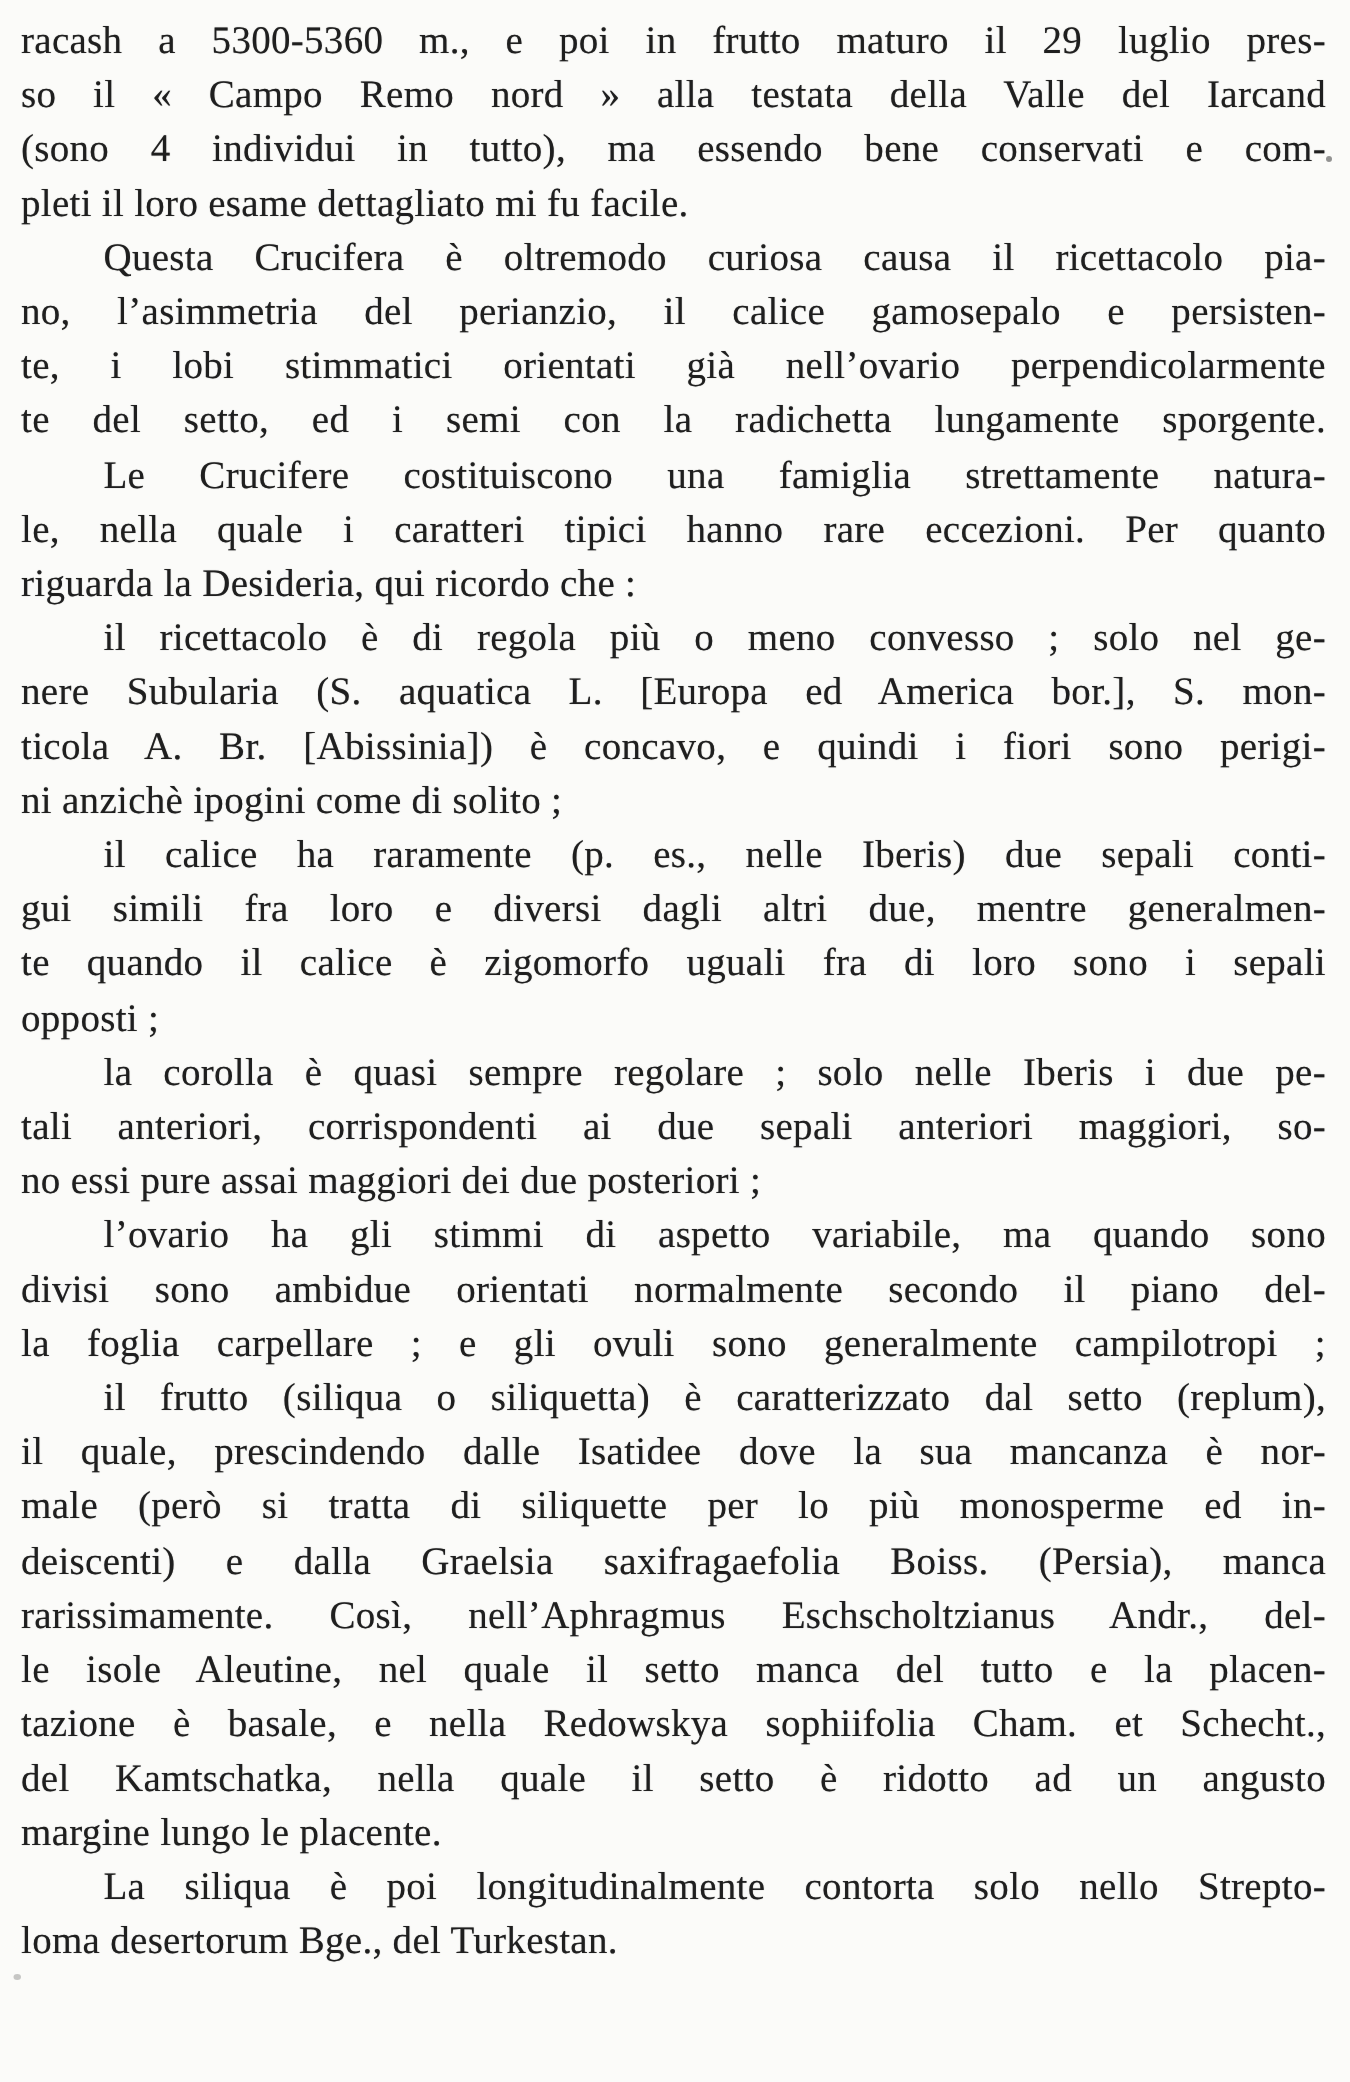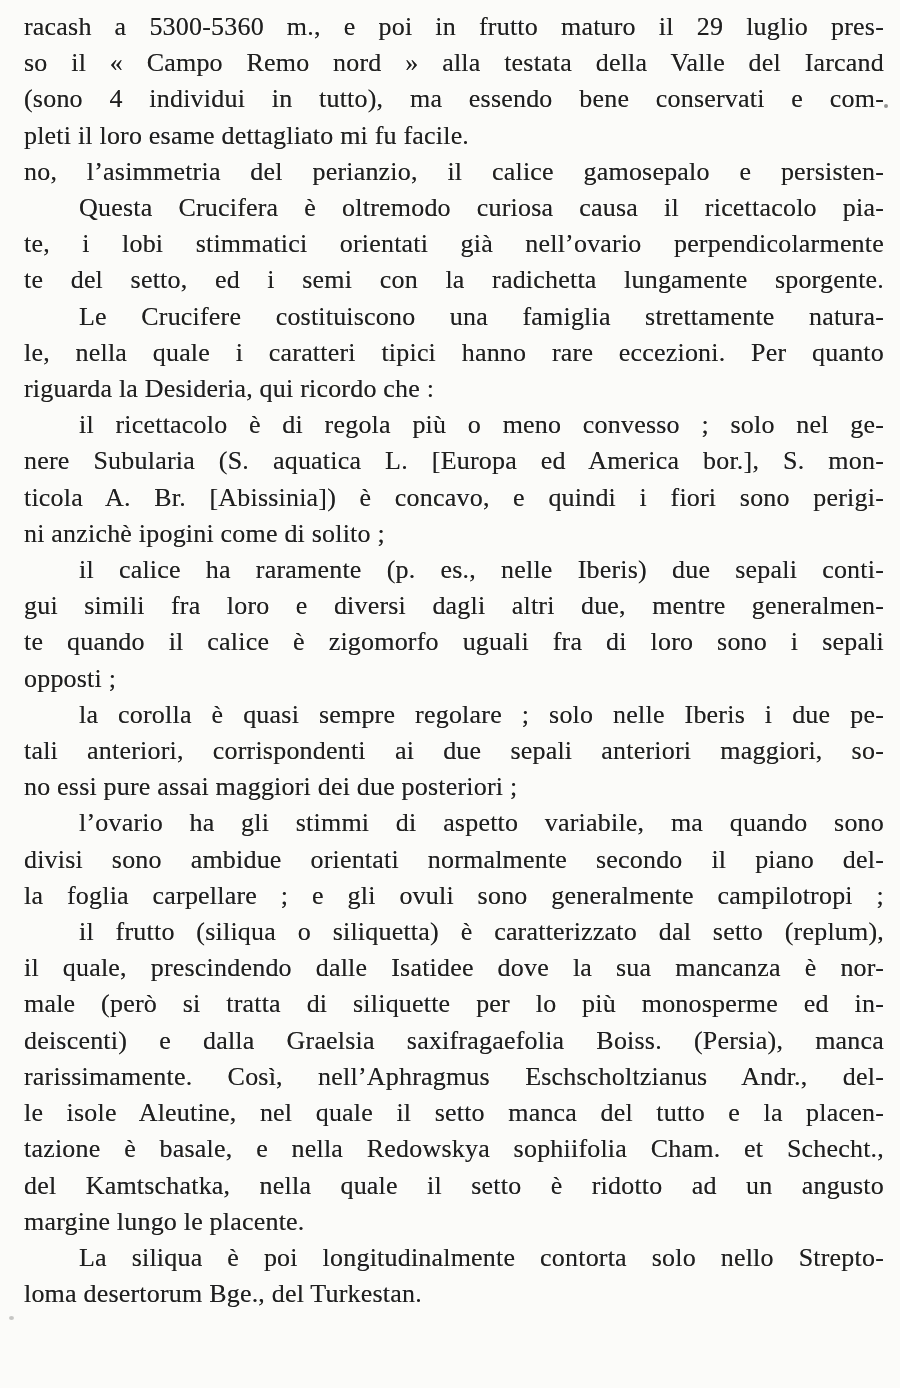--- a/index.html
+++ b/index.html
@@ -8,21 +8,21 @@
     background: #e9e9e6;
   }
   .page {
     position: relative;
     width: 900px;
     height: 1388px;
     margin: 0;
     background: var(--paper, #fbfbf9);
     overflow: hidden;
     box-sizing: border-box;
-    padding: 9px 16px 0 24px;
+    padding: 9px 16px 0 14px;
   }
   .textblock {
     width: 100%;
   }
   .line {
     font-family: "Liberation Serif", "DejaVu Serif", serif;
     font-size: 26px;
     line-height: 36.2px;
     color: var(--ink, #1f1f1f);
     text-align: justify;
@@ -49,22 +49,22 @@
 </style>
 </head>
 <body>
 
 <div class="page">
   <div class="textblock" id="textblock">
       <div class="line"><span class="">racash a 5300-5360 m., e poi in frutto maturo il 29 luglio pres-</span></div>
       <div class="line"><span class="">so il « Campo Remo nord » alla testata della Valle del Iarcand</span></div>
       <div class="line"><span class="">(sono 4 individui in tutto), ma essendo bene conservati e com-</span></div>
       <div class="line para-end"><span class="">pleti il loro esame dettagliato mi fu facile.</span></div>
+      <div class="line indent"><span class="">Questa Crucifera è oltremodo curiosa causa il ricettacolo pia-</span></div>
       <div class="line"><span class="">no, l’asimmetria del perianzio, il calice gamosepalo e persisten-</span></div>
-      <div class="line indent"><span class="">Questa Crucifera è oltremodo curiosa causa il ricettacolo pia-</span></div>
       <div class="line"><span class="">te, i lobi stimmatici orientati già nell’ovario perpendicolarmente</span></div>
       <div class="line"><span class="">te del setto, ed i semi con la radichetta lungamente sporgente.</span></div>
       <div class="line indent"><span class="">Le Crucifere costituiscono una famiglia strettamente natura-</span></div>
       <div class="line"><span class="">le, nella quale i caratteri tipici hanno rare eccezioni. Per quanto</span></div>
       <div class="line para-end"><span class="">riguarda la </span><span class="it">Desideria</span><span class="">, qui ricordo che :</span></div>
       <div class="line indent"><span class="">il ricettacolo è di regola più o meno convesso ; solo nel ge-</span></div>
       <div class="line"><span class="">nere </span><span class="it">Subularia</span><span class=""> (</span><span class="it">S. aquatica</span><span class=""> L. [Europa ed America bor.], </span><span class="it">S. mon-</span></div>
       <div class="line"><span class="it">ticola</span><span class=""> A. Br. [Abissinia]) è concavo, e quindi i fiori sono perigi-</span></div>
       <div class="line para-end"><span class="">ni anzichè ipogini come di solito ;</span></div>
       <div class="line indent"><span class="">il calice ha raramente (p. es., nelle </span><span class="it">Iberis</span><span class="">) due sepali conti-</span></div>

